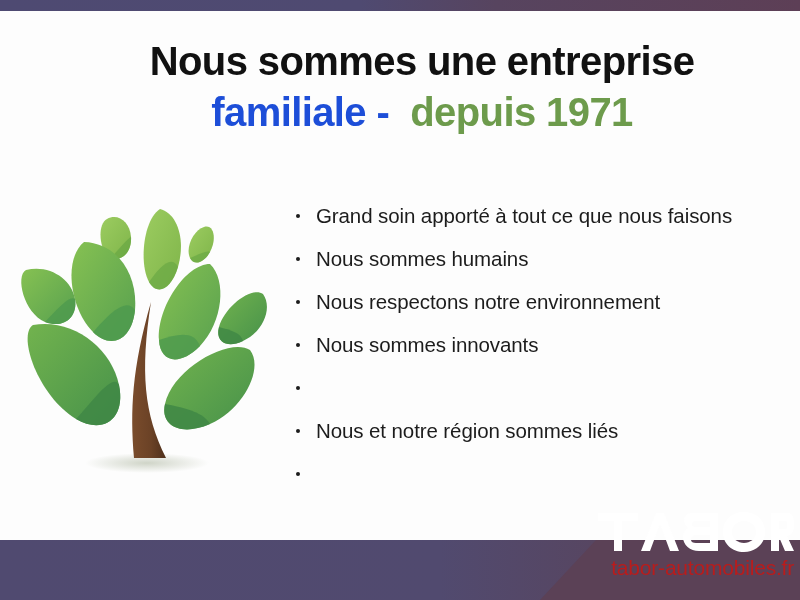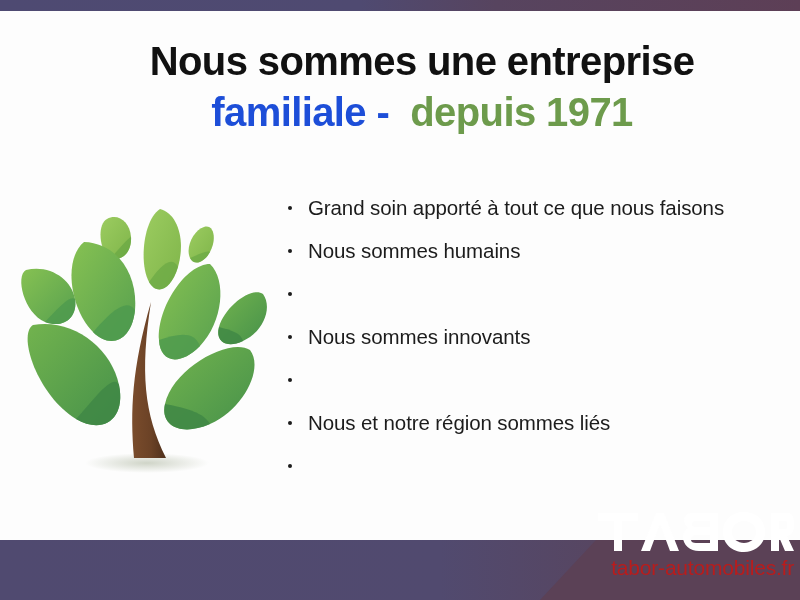--- a/index.html
+++ b/index.html
@@ -79,21 +79,21 @@
   }
   .title-line { display: block; white-space: nowrap; }
   .title-accent { color: #6d9b4c; }
   .title-dash { color: #1d4ed8; text-align: right; }
 
   
   .bullets {
     position: absolute;
     left: 286px; top: 193px;
     width: 500px;
-    margin: 0;
+    margin: 8px;
     padding: 0;
     list-style: none;
   }
   .bullets li {
     position: relative;
     padding-left: 22px;
     height: 43px;
     line-height: 30px;
     font-size: 20.5px;
     color: #1c1c1c;
@@ -202,21 +202,21 @@
       <g>
         <path d="M236 168 C250 186 230 227 196 242 C166 255 146 243 151 222 C159 186 216 155 236 168 Z" fill="url(#lC)"></path>
         <path d="M196 242 C166 255 146 243 151 222 C173 226 190 231 196 242 Z" fill="#3f8745" opacity="0.85"></path>
       </g>
     </svg>
   </div>
 
   <ul class="bullets">
     <li><span class="dot"></span><span>Grand soin apporté à tout ce que nous faisons</span></li>
     <li><span class="dot"></span><span>Nous sommes humains</span></li>
-    <li><span class="dot"></span></li>
+    <li><span class="dot"></span><span>Nous respectons notre environnement</span></li>
     <li><span class="dot"></span><span>Nous sommes innovants</span></li>
     <li><span class="dot"></span></li>
     <li><span class="dot"></span><span>Nous et notre région sommes liés</span></li>
     <li><span class="dot"></span></li>
   </ul>
 
   <div class="bar-bottom"></div>
 
   <div class="logo-panel"></div>
   <div class="logo-inner">

